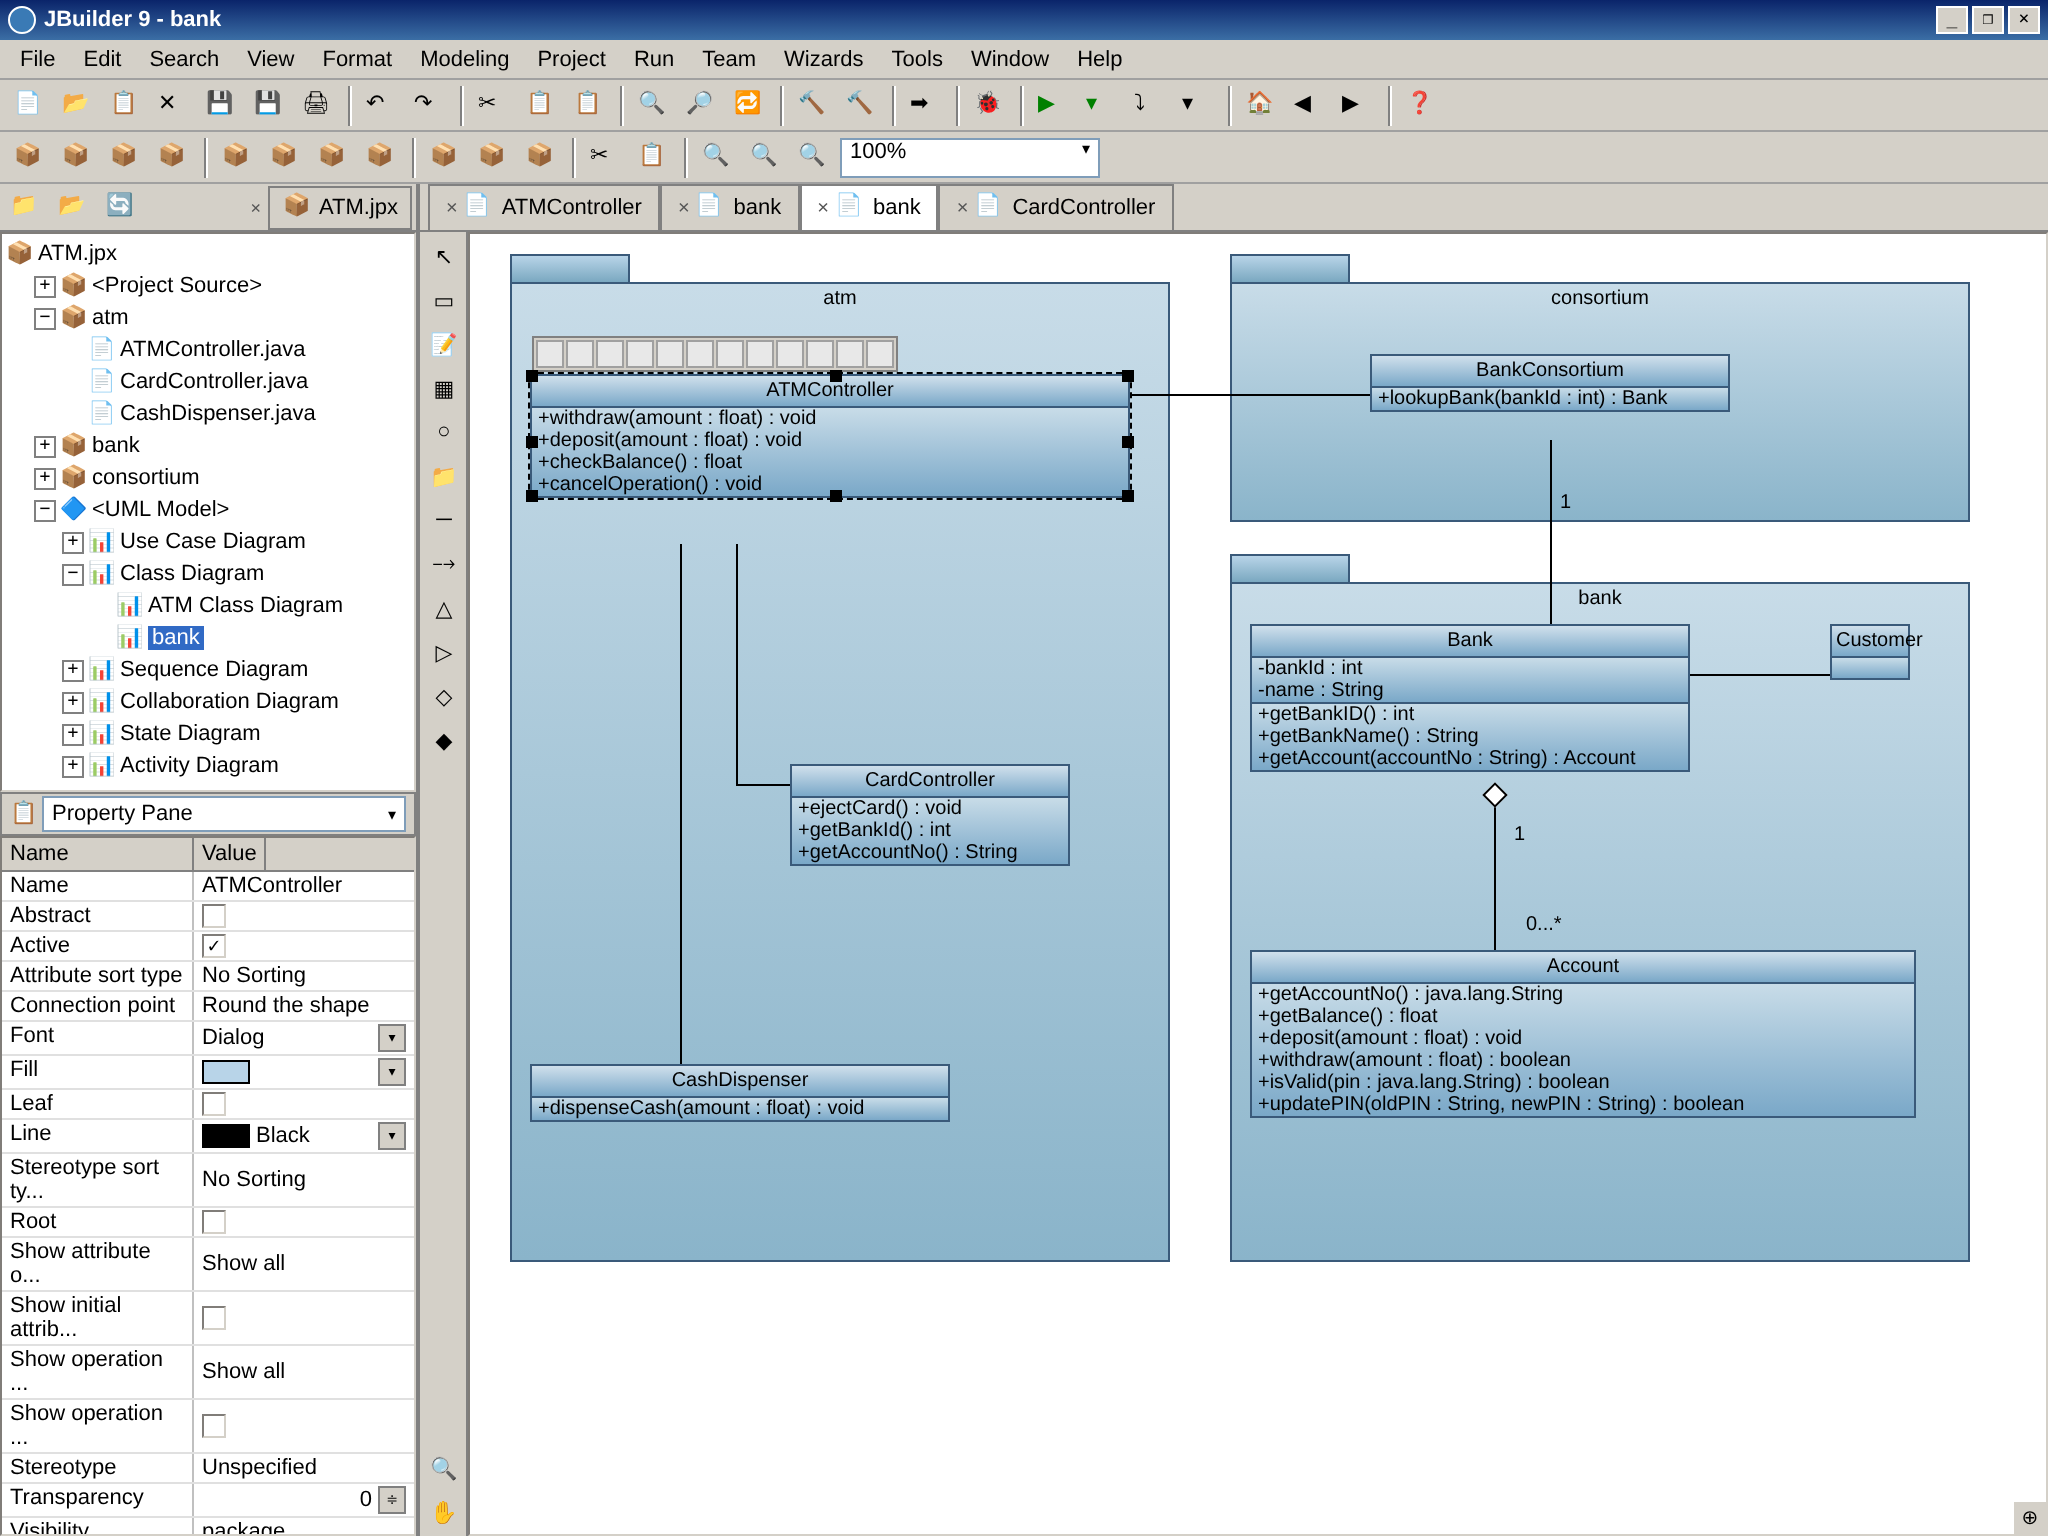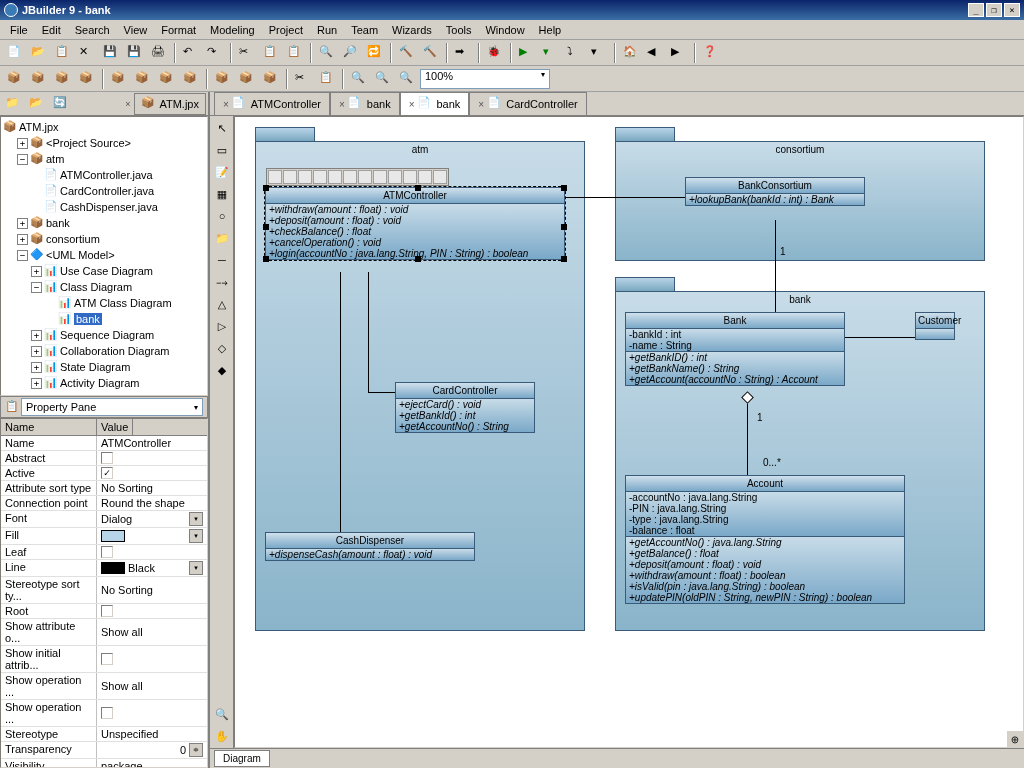--- a/index.html
+++ b/index.html
@@ -69,21 +69,21 @@
 
 .uml-package { position: absolute; }
 .uml-package-tab { width: 60px; height: 14px; border: 1px solid #3a5a7a; background: linear-gradient(to bottom, #b8d4e8, #7aa8c0); border-bottom: none; }
 .uml-package-body { border: 1px solid #3a5a7a; background: linear-gradient(to bottom, #c8dce8, #8ab4ca); position: relative; }
 .uml-package-title { text-align: center; padding: 2px; font-size: 10px; }
 
 .uml-class { position: absolute; border: 1px solid #3a5a7a; background: white; }
 .uml-class.selected { outline: 1px dashed #000; }
 .uml-class-name { background: linear-gradient(to bottom, #d0e0ec, #7aa8c8); text-align: center; padding: 2px; border-bottom: 1px solid #3a5a7a; font-size: 10px; }
 .uml-class-section { background: linear-gradient(to bottom, #c8dce8, #7aa8c8); border-bottom: 1px solid #3a5a7a; }
-.uml-class-section:last-child { border-bottom: none; font-style: italic; }
+.uml-class-section:last-child { border-bottom: none; }
 .uml-member { padding: 0 3px; font-size: 10px; white-space: nowrap; }
 
 .sel-handle { position: absolute; width: 6px; height: 6px; background: black; }
 .sel-toolbar { position: absolute; top: -20px; left: 0; display: flex; gap: 1px; background: #d4d0c8; border: 1px solid #808080; padding: 1px; }
 .sel-tb-btn { width: 14px; height: 14px; background: #e8e8e8; border: 1px solid #a0a0a0; }
 
 .connector { position: absolute; background: #000; }
 
 .bottom-tabs { height: 20px; display: flex; align-items: center; padding: 2px 4px; border-top: 1px solid #808080; background: #d4d0c8; }
 .btab { padding: 2px 8px; border: 1px solid #808080; background: white; font-size: 10px; }
@@ -584,21 +584,20 @@
             <div class="sel-handle" style="left:50%;top:-3px"></div>
             <div class="sel-handle" style="left:50%;bottom:-3px"></div>
             <div class="sel-handle" style="left:-3px;top:50%"></div>
             <div class="sel-handle" style="right:-3px;top:50%"></div>
           <div class="uml-class-name">ATMController</div>
           <div class="uml-class-section" id="atm-ops">
               <div class="uml-member">+withdraw(amount : float) : void</div>
               <div class="uml-member">+deposit(amount : float) : void</div>
               <div class="uml-member">+checkBalance() : float</div>
               <div class="uml-member">+cancelOperation() : void</div>
-              <div class="uml-member">+login(accountNo : java.lang.String, PIN : String) : boolean</div>
             </div>
         </div>
 
         <div class="uml-class" style="left:160px;top:265px;width:140px">
           <div class="uml-class-name">CardController</div>
           <div class="uml-class-section" id="card-ops">
               <div class="uml-member">+ejectCard() : void</div>
               <div class="uml-member">+getBankId() : int</div>
               <div class="uml-member">+getAccountNo() : String</div>
             </div>
@@ -629,39 +628,30 @@
               <div class="uml-member">+getBankName() : String</div>
               <div class="uml-member">+getAccount(accountNo : String) : Account</div>
             </div>
         </div>
 
         <div class="uml-class" style="left:680px;top:195px;width:40px">
           <div class="uml-class-name">Customer</div>
           <div class="uml-class-section" style="height:10px"></div>
         </div>
 
-        <div class="uml-class" style="left:390px;top:358px;width:280px">
+        <div class="uml-class" style="left:390px;top:358px;width:333px">
           <div class="uml-class-name">Account</div>
-          <div class="uml-class-section" id="acct-attrs">
-              <div class="uml-member">-accountNo : java.lang.String</div>
-              <div class="uml-member">-PIN : java.lang.String</div>
-              <div class="uml-member">-type : java.lang.String</div>
-              <div class="uml-member">-balance : float</div>
-            </div>
           <div class="uml-class-section" id="acct-ops">
               <div class="uml-member">+getAccountNo() : java.lang.String</div>
               <div class="uml-member">+getBalance() : float</div>
               <div class="uml-member">+deposit(amount : float) : void</div>
               <div class="uml-member">+withdraw(amount : float) : boolean</div>
               <div class="uml-member">+isValid(pin : java.lang.String) : boolean</div>
               <div class="uml-member">+updatePIN(oldPIN : String, newPIN : String) : boolean</div>
             </div>
         </div>
 
         <div class="scroll-corner">⊕</div>
       </div>
     </div>
 
-    <div class="bottom-tabs">
-      <div class="btab">Diagram</div>
-    </div>
   </div>
 </div>
 
 </body></html>

